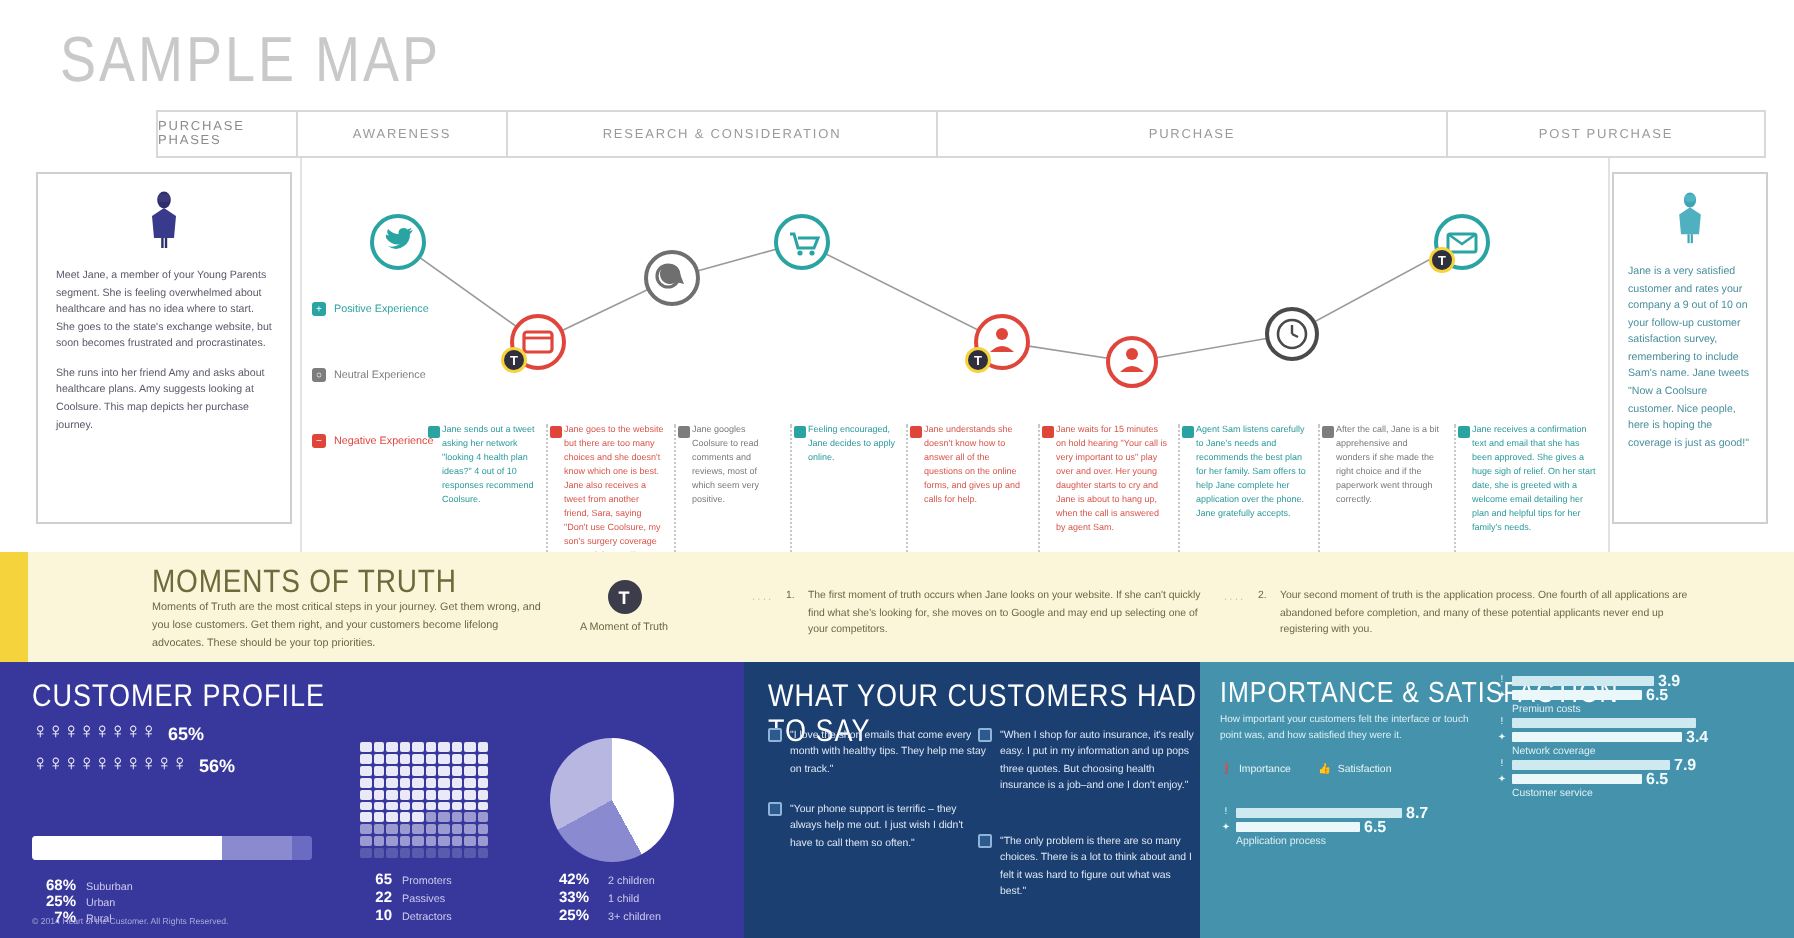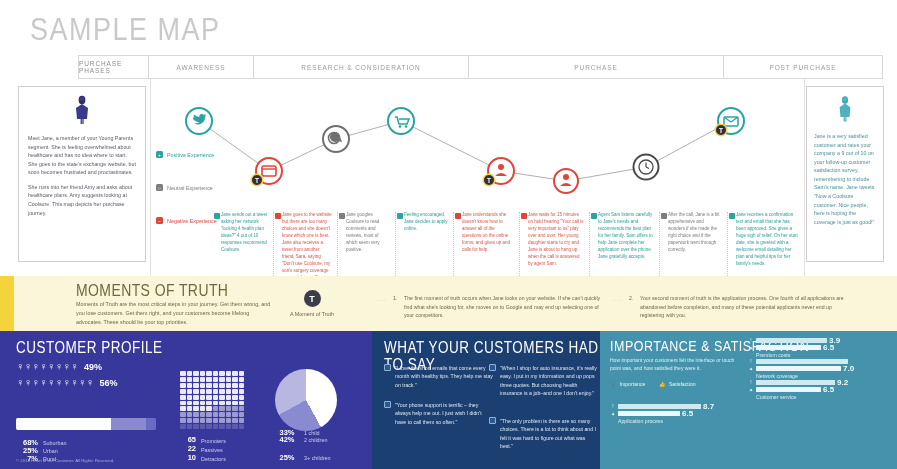--- a/index.html
+++ b/index.html
@@ -336,21 +336,21 @@
   </div>
 </div>
 
 <div style="position:absolute; left:0; top:0; width:0; height:0;"></div>
 
 <div class="bpanel" id="p-profile">
   <div id="profile-title" class="bp-title cond">CUSTOMER PROFILE</div>
 
   <div class="people-row" style="top:30px">
     <span class="people-glyphs">♀♀♀♀♀♀♀♀</span>
-    <span class="people-pct">49%</span>
+    <span class="people-pct">65%</span>
   </div>
   <div class="people-row" style="top:46px">
     <span class="people-glyphs">♀♀♀♀♀♀♀♀♀♀</span>
     <span class="people-pct">56%</span>
   </div>
 
   <div id="profile-bar">
     <div class="seg-sub" style="width:68%"></div>
     <div class="seg-urb" style="width:25%"></div>
     <div class="seg-rur" style="width:7%"></div>
@@ -483,21 +483,21 @@
   <div class="nps-row" style="top:122px">
     <span class="nps-n">10</span>
     <span class="nps-l">Detractors</span>
   </div>
 
   <div id="pie"></div>
   <div class="pie-row" style="top:104px">
     <span class="pie-pct">42%</span>
     <span class="pie-lbl">2 children</span>
   </div>
-  <div class="pie-row" style="top:97px">
+  <div class="pie-row" style="top:113px">
     <span class="pie-pct">33%</span>
     <span class="pie-lbl">1 child</span>
   </div>
   <div class="pie-row" style="top:122px">
     <span class="pie-pct">25%</span>
     <span class="pie-lbl">3+ children</span>
   </div>
 </div>
 
 <div class="bpanel" id="p-quotes">
@@ -564,29 +564,29 @@
       </div>
       <div>
         <div class="bar-line">
           <span class="bar-ico">!</span>
           <div class="bar-fill" style="width: 92px;"></div>
           <span class="bar-val"></span>
         </div>
         <div class="bar-line">
           <span class="bar-ico">✦</span>
           <div class="bar-fill sat" style="width: 85px;"></div>
-          <span class="bar-val">7.0</span>
+          <span class="bar-val">3.4</span>
         </div>
         <div class="bar-lbl">Network coverage</div>
       </div>
       <div>
         <div class="bar-line">
           <span class="bar-ico">!</span>
           <div class="bar-fill" style="width: 79px;"></div>
-          <span class="bar-val">9.2</span>
+          <span class="bar-val">7.9</span>
         </div>
         <div class="bar-line">
           <span class="bar-ico">✦</span>
           <div class="bar-fill sat" style="width: 65px;"></div>
           <span class="bar-val">6.5</span>
         </div>
         <div class="bar-lbl">Customer service</div>
       </div>
     </div>
 </div>

